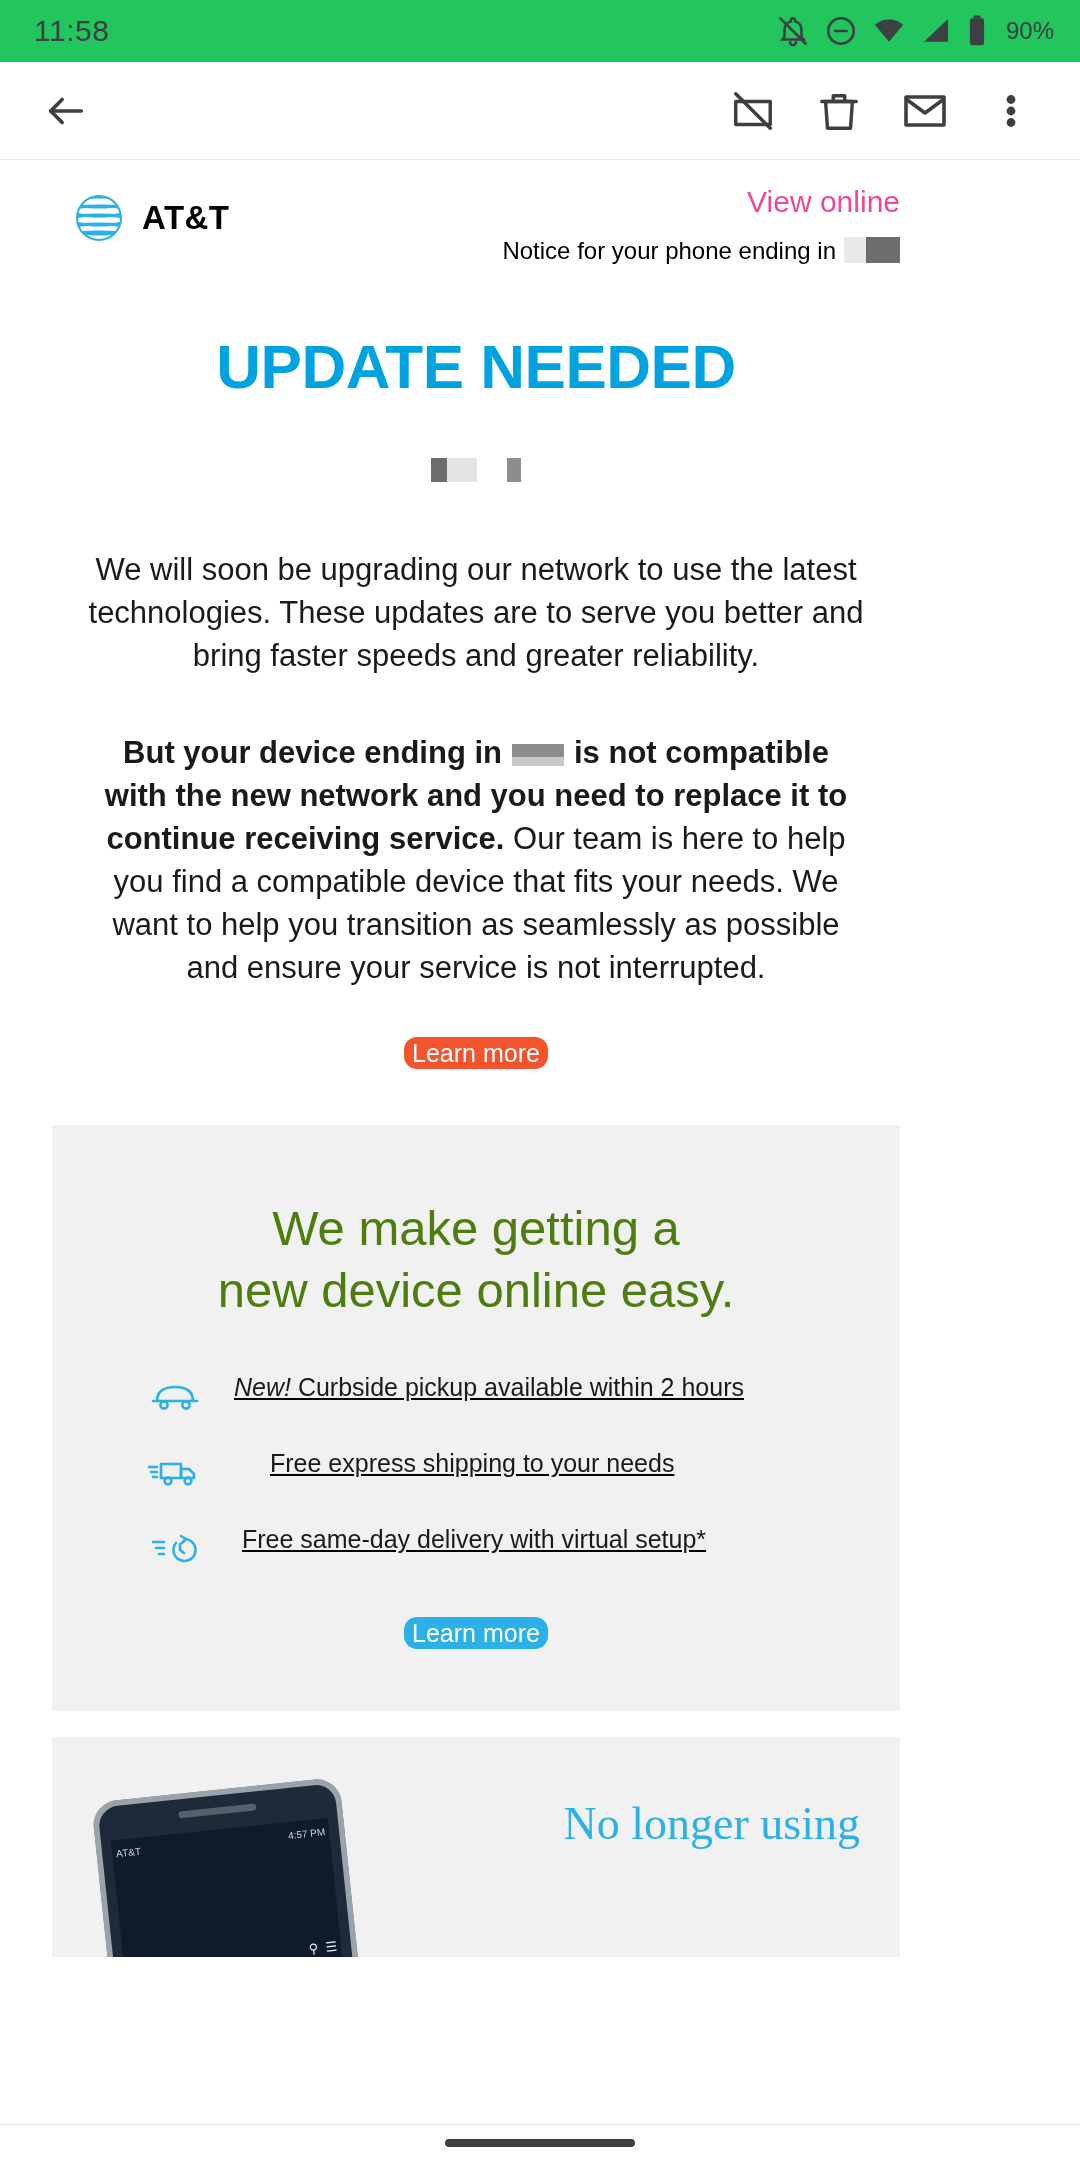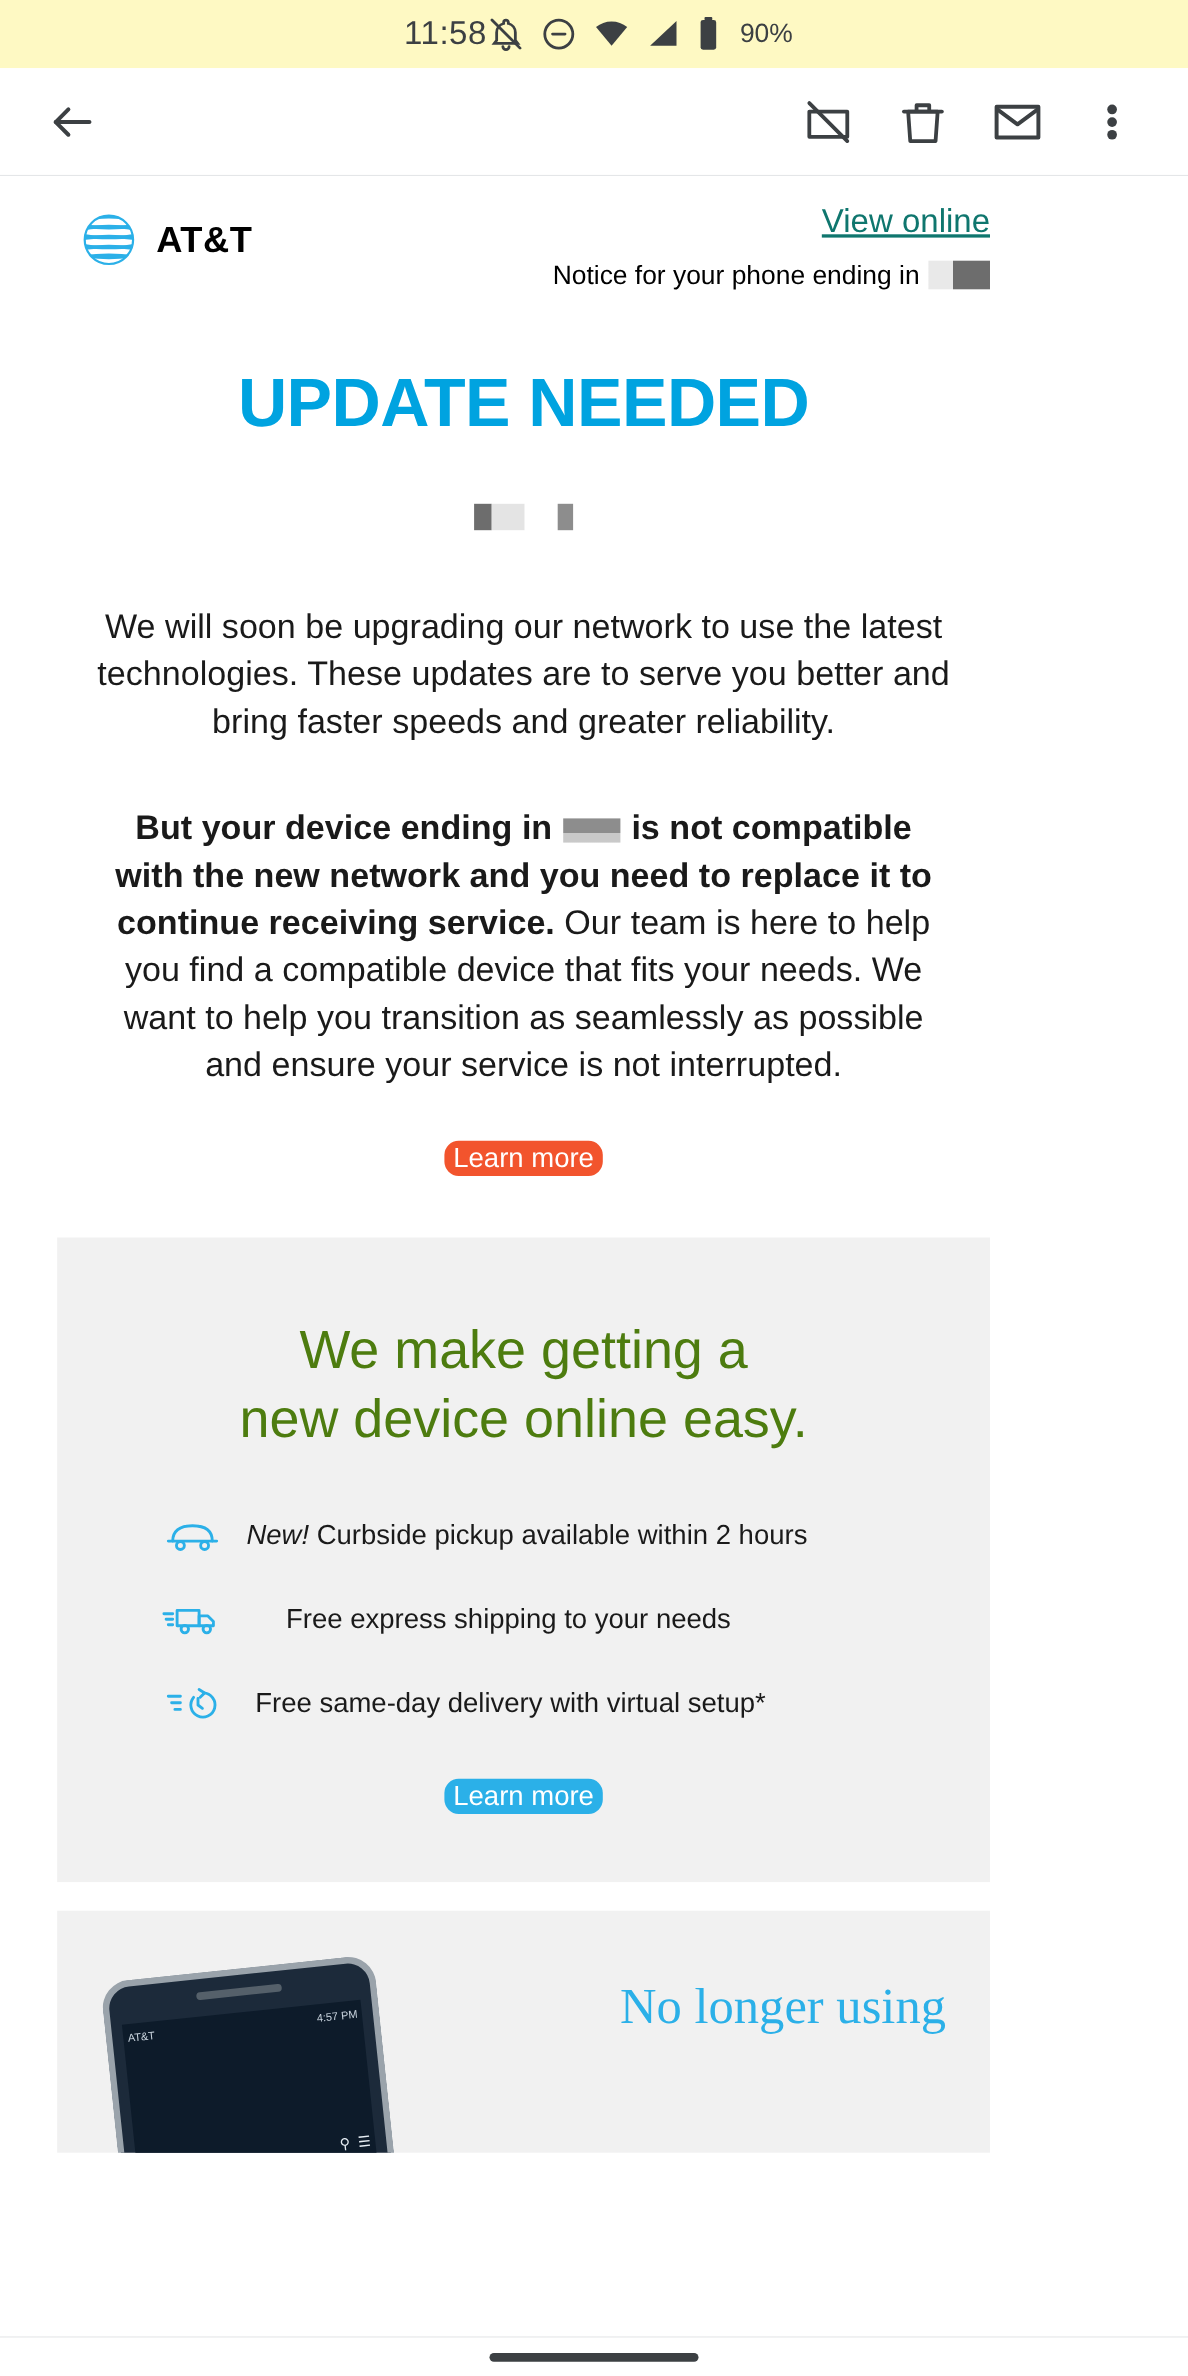--- a/index.html
+++ b/index.html
@@ -10,23 +10,23 @@
     font-family: "Liberation Sans", sans-serif;
     overflow: hidden;
   }
   body { position: relative; }
 
   
   .status-bar {
     height: 62px;
     display: flex;
     align-items: center;
-    justify-content: center;
+    justify-content: space-between;
     padding: 0 26px 0 34px;
-    background: #fef9c3;
+    background: #22c55e;
     color: #3c4043;
   }
   .status-time {
     font-size: 30px;
     letter-spacing: 0.5px;
     color: #3c4043;
   }
   .status-icons {
     display: flex;
     align-items: center;
@@ -90,22 +90,21 @@
     font-size: 33px;
     font-weight: bold;
     color: #000000;
     letter-spacing: 0.5px;
   }
   .view-online {
     position: absolute;
     right: 52px;
     top: 24px;
     font-size: 30px;
-    color: #0f766e;
-    text-decoration: underline;
+    color: #ec4899;
   }
   .notice-line {
     position: absolute;
     right: 52px;
     top: 76px;
     font-size: 24px;
     color: #000000;
     display: flex;
     align-items: flex-start;
     gap: 8px;
@@ -182,23 +181,23 @@
   }
   .promo-list {
     margin-top: 52px;
     display: flex;
     flex-direction: column;
     gap: 30px;
     align-items: center;
   }
   .promo-item {
     display: flex;
-    align-items: center;
-    gap: 14px;
+    gap: 24px;
     width: 660px;
+    text-decoration: underline;
   }
   .promo-icon {
     width: 58px;
     height: 46px;
     flex: 0 0 58px;
     display: flex;
     align-items: center;
     justify-content: center;
   }
   .promo-text {

